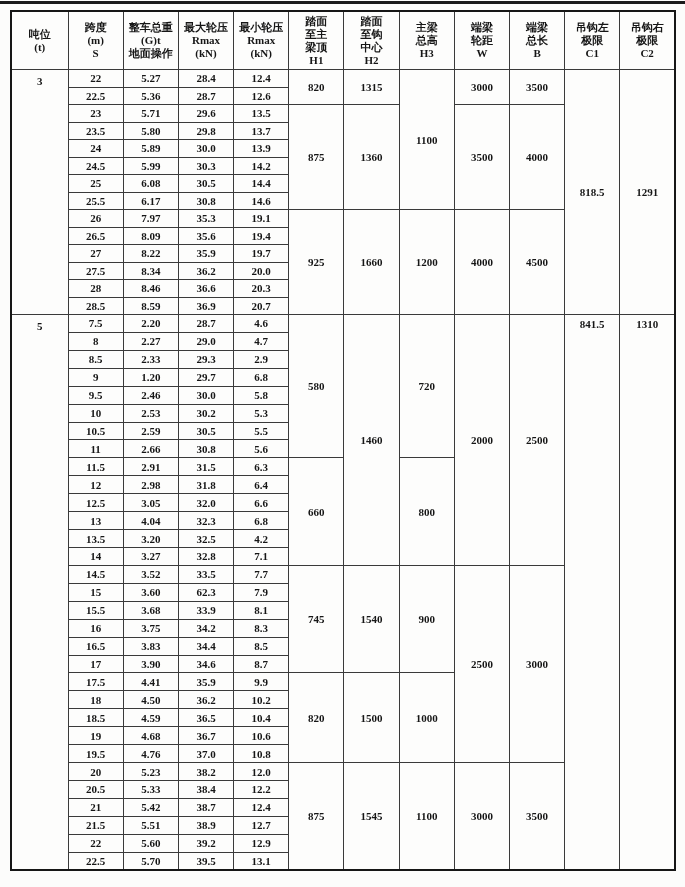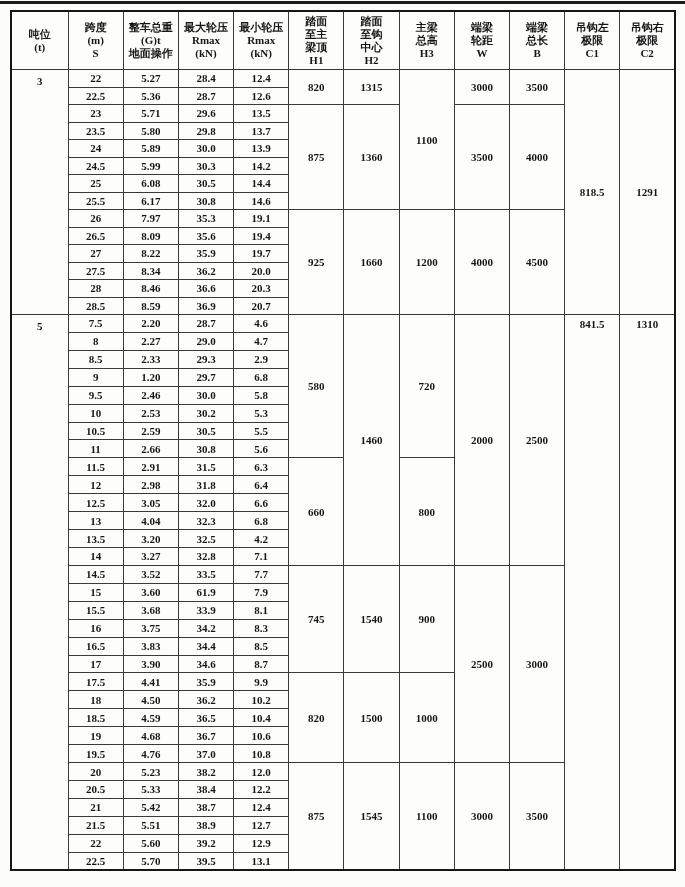--- a/index.html
+++ b/index.html
@@ -298,21 +298,21 @@
           <td>7.7</td>
           <td rowspan="6">745</td>
           <td rowspan="6">1540</td>
           <td rowspan="6">900</td>
           <td rowspan="11">2500</td>
           <td rowspan="11">3000</td>
         </tr>
         <tr>
           <td>15</td>
           <td>3.60</td>
-          <td>61.9</td>
+          <td>62.3</td>
           <td>7.9</td>
         </tr>
         <tr>
           <td>15.5</td>
           <td>3.68</td>
           <td>33.9</td>
           <td>8.1</td>
         </tr>
         <tr>
           <td>16</td>

